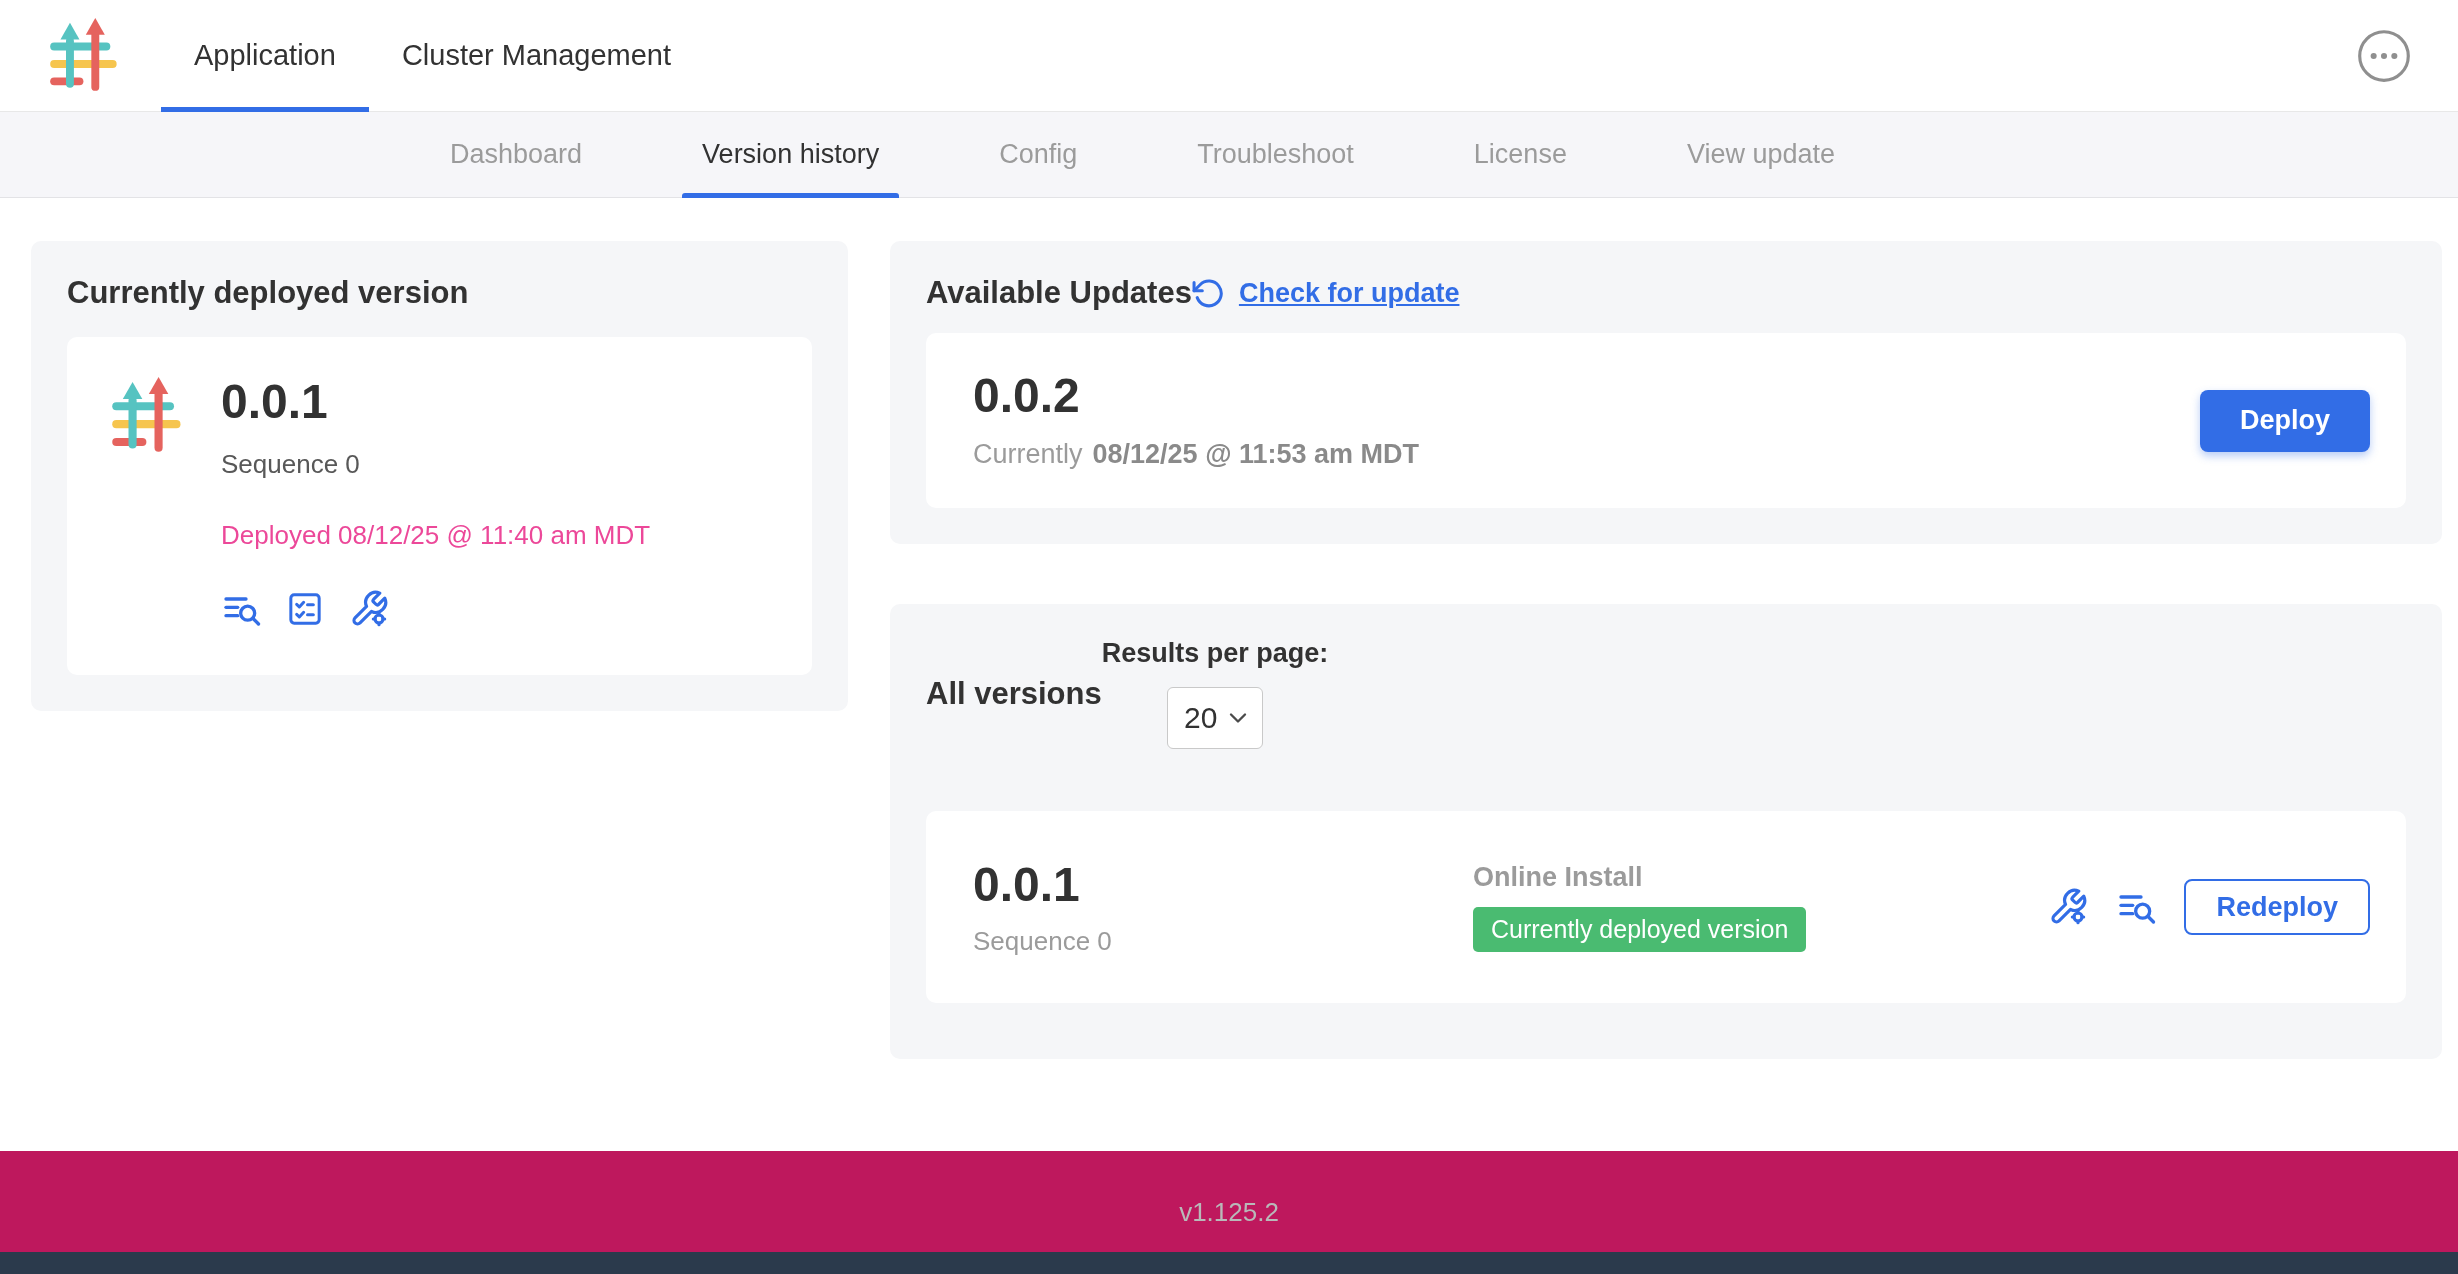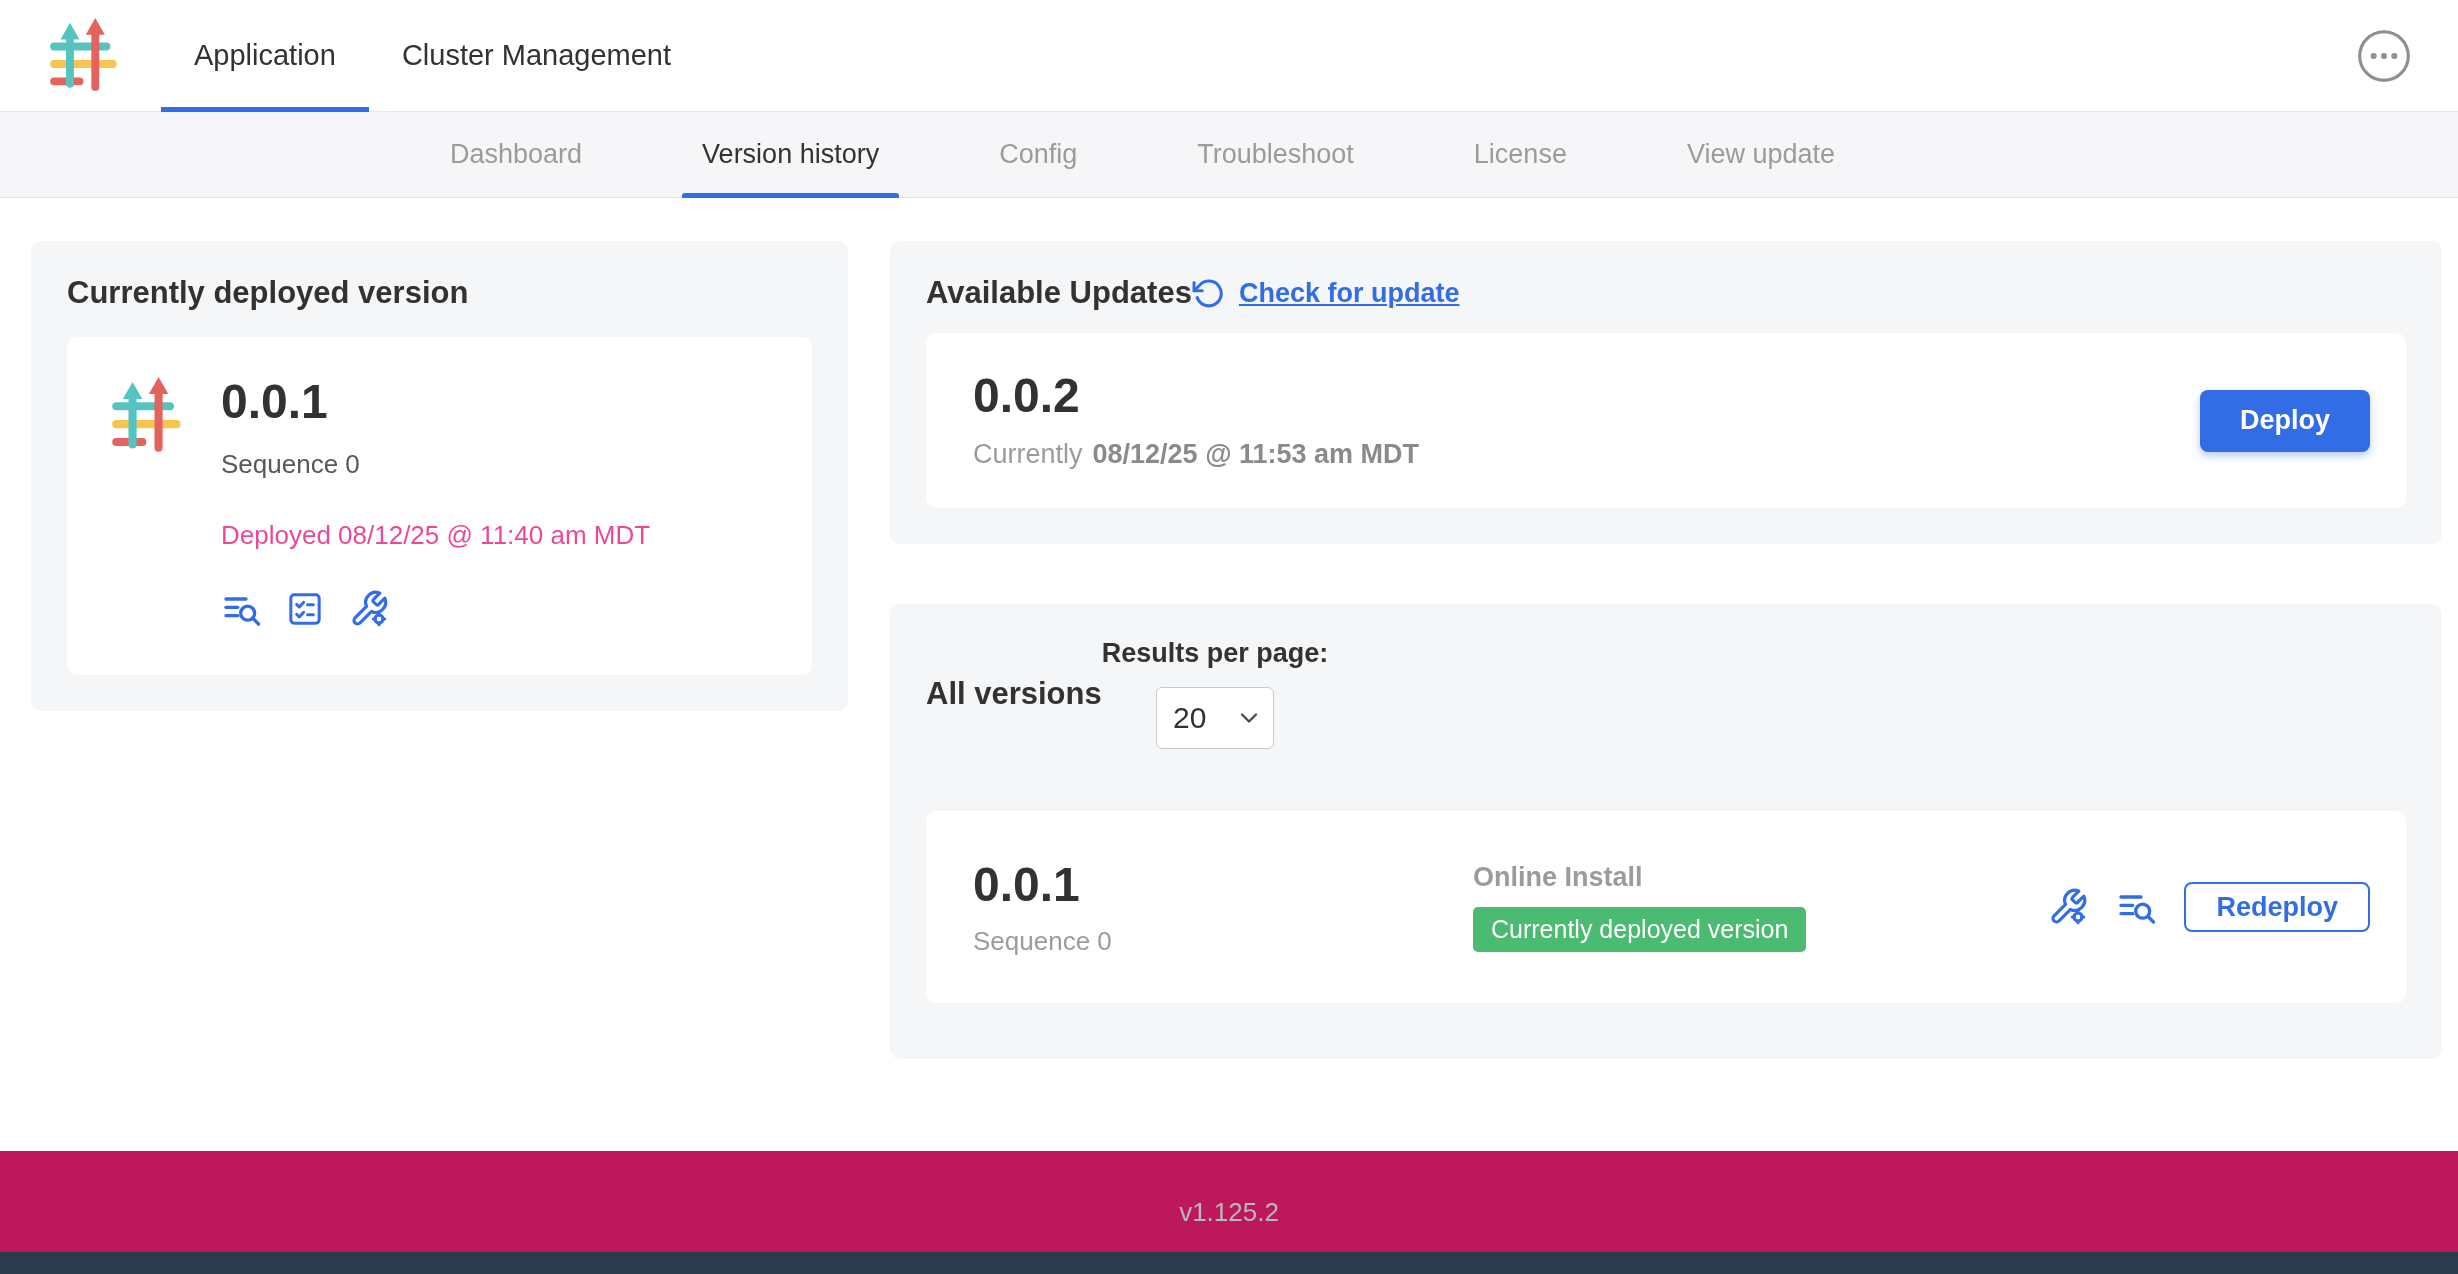--- a/index.html
+++ b/index.html
@@ -93,40 +93,40 @@
     background: #326de6; color: #fff; font-size: 27px; font-weight: 700;
     font-family: inherit; border: none; border-radius: 8px; height: 62px; padding: 0 40px;
     cursor: pointer; box-shadow: 0 4px 8px rgba(50,109,230,.35);
   }
 
   
   .versions-card { margin-top: 60px; padding: 34px 36px 56px; }
   .results-row { display: flex; align-items: center; gap: 18px; flex-direction: column; }
   .results-label { font-size: 27px; font-weight: 700; color: #323232; }
   .select-box {
-    width: 118px; height: 62px; background: #fff; border: 1px solid #c9c9c9; border-radius: 6px;
+    width: 96px; height: 62px; background: #fff; border: 1px solid #c9c9c9; border-radius: 6px;
     display: flex; align-items: center; justify-content: space-between;
     padding: 0 10px 0 16px; font-size: 30px; color: #323232; cursor: pointer;
   }
   .chevron-down-icon { width: 28px; height: 28px; color: #4a4a4a; }
   .chevron-down-icon svg { width: 100%; height: 100%; }
   .versions-inner { margin-top: 62px; padding: 46px 36px 46px 47px; display: flex; align-items: center; }
   .row-version-block { flex: 0 0 500px; }
   .row-version { font-size: 48px; font-weight: 700; color: #323232; }
   .row-sequence { margin-top: 14px; font-size: 26px; color: #9b9b9b; }
   .row-install-block { flex: 1 1 auto; }
   .install-type { font-size: 27px; font-weight: 700; color: #9b9b9b; }
   .deployed-badge {
     display: inline-block; margin-top: 14px; background: #4abb71; color: #fff;
     font-size: 25px; padding: 8px 18px; border-radius: 5px;
   }
   .row-actions { display: flex; align-items: center; gap: 28px; }
   .redeploy-btn {
     background: #fff; color: #326de6; font-size: 27px; font-weight: 700; font-family: inherit;
-    border: 2px solid #326de6; border-radius: 8px; height: 50px; padding: 0 30px; cursor: pointer;
+    border: 2px solid #326de6; border-radius: 8px; height: 56px; padding: 0 30px; cursor: pointer;
   }
 
   
   .footer { flex: 0 0 auto; display: flex; justify-content: center; padding: 46px 0 24px; background: #be185d; }
   .footer-version { font-size: 26px; color: #b9b9b9; }
   .bottom-bar { flex: 0 0 22px; height: 22px; background: #2b3a4c; }
 </style>
 </head>
 <body>
 

